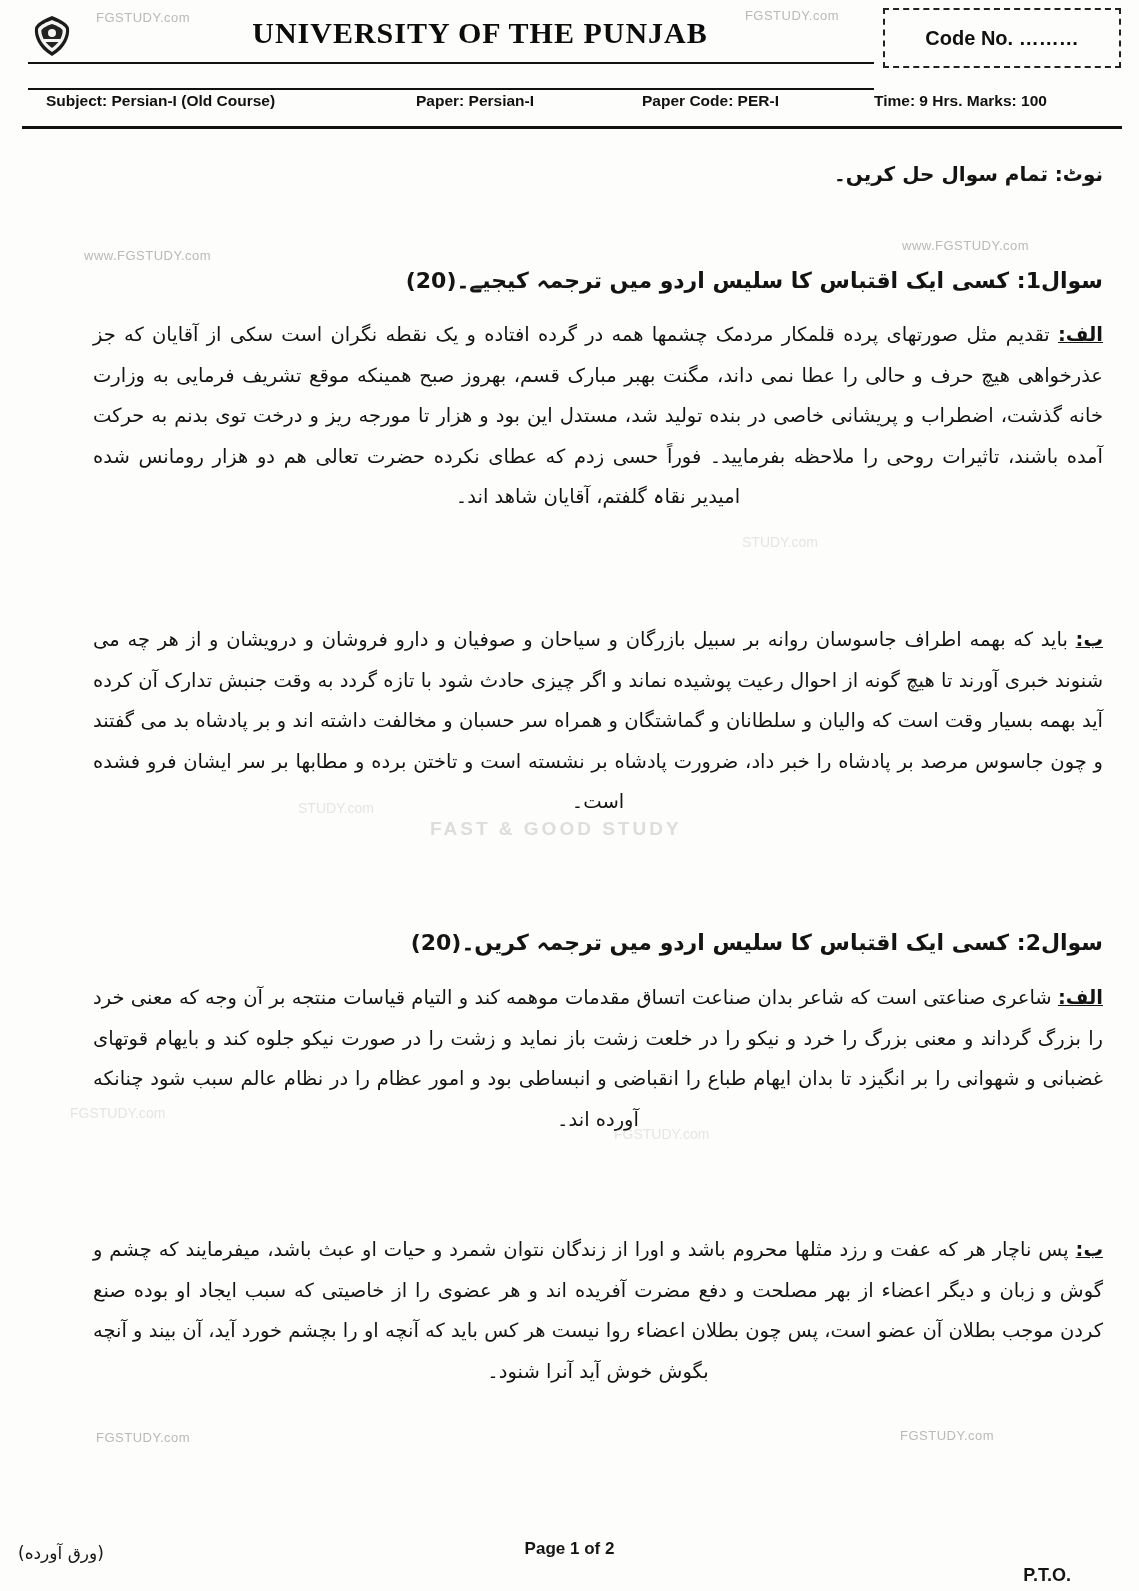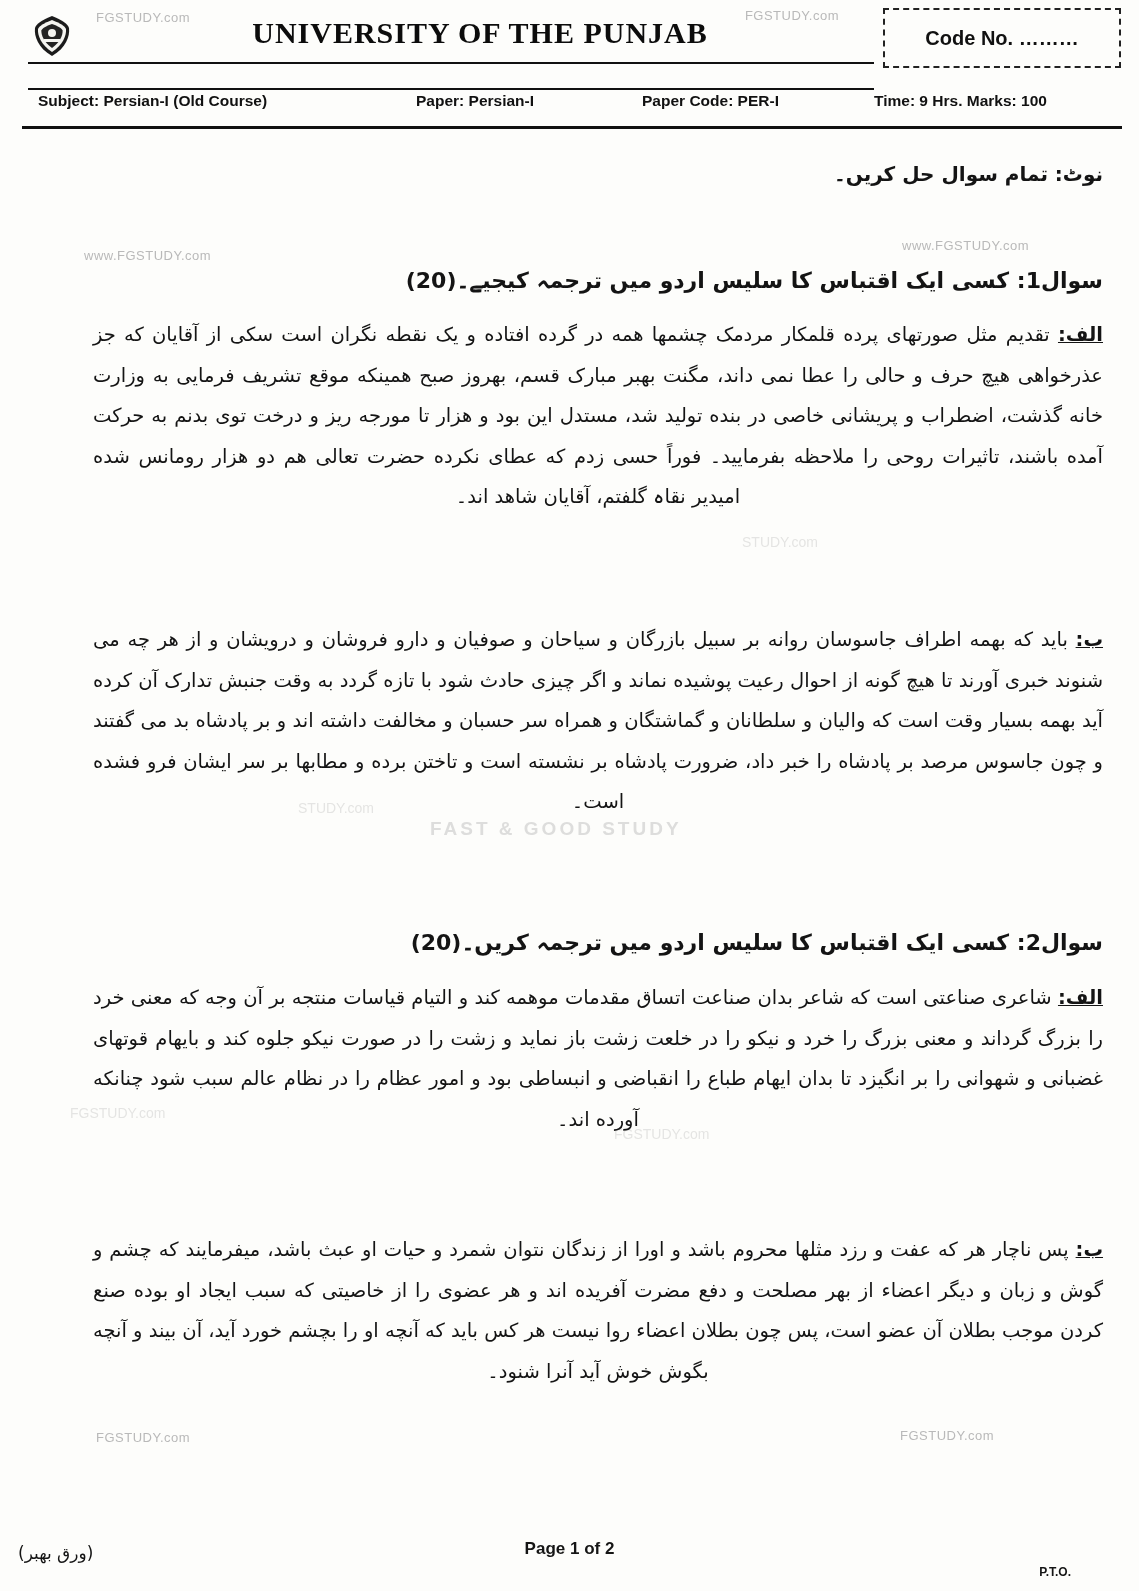--- a/index.html
+++ b/index.html
@@ -77,21 +77,21 @@
     left: 34px;
     top: 92px;
     width: 1080px;
     height: 30px;
     font-family: "Liberation Sans", sans-serif;
     font-weight: bold;
     font-size: 15.5px;
     color: #111;
   }
   .meta-row span { position: absolute; white-space: nowrap; }
-  .m-subject { left: 4px; }
+  .m-subject { left: 12px; }
   .m-paper   { left: 382px; }
   .m-code    { left: 608px; }
   .m-time    { left: 840px; }
 
   
   .rollno {
     position: absolute;
     right: 18px;
     top: 8px;
     width: 234px;
@@ -216,21 +216,21 @@
     font-weight: bold;
     font-size: 17px;
     color: #151515;
   }
   .pto {
     position: absolute;
     right: 68px;
     top: 44px;
     font-family: "Liberation Sans", sans-serif;
     font-weight: bold;
-    font-size: 12px;
+    font-size: 18px;
     color: #151515;
   }
   .turnover {
     position: absolute;
     left: 18px;
     top: 22px;
     font-family: "DejaVu Sans", sans-serif;
     font-size: 17px;
     direction: rtl;
     color: #151515;
@@ -307,18 +307,18 @@
     </div>
 
     <div class="rtl para p-2b">
       <span class="label-bold">ب:</span>
       <span>پس ناچار هر که عفت و رزد مثلها محروم باشد و اورا از زندگان نتوان شمرد و حیات او عبث باشد، میفرمایند که چشم و گوش و زبان و دیگر اعضاء از بهر مصلحت و دفع مضرت آفریده اند و هر عضوی را از خاصیتی که سبب ایجاد او بوده صنع کردن موجب بطلان آن عضو است، پس چون بطلان اعضاء روا نیست هر کس باید که آنچه او را بچشم خورد آید، آن بیند و آنچه بگوش خوش آید آنرا شنود۔</span>
     </div>
 
   </div>
 
   <div class="footer">
-    <div class="turnover rtl">(ورق بهبر)</div>
+    <div class="turnover rtl">(ورق آورده)</div>
     <div class="page-num">Page 1 of 2</div>
     <div class="pto">P.T.O.</div>
   </div>
 
 </div>
 
 </body></html>

